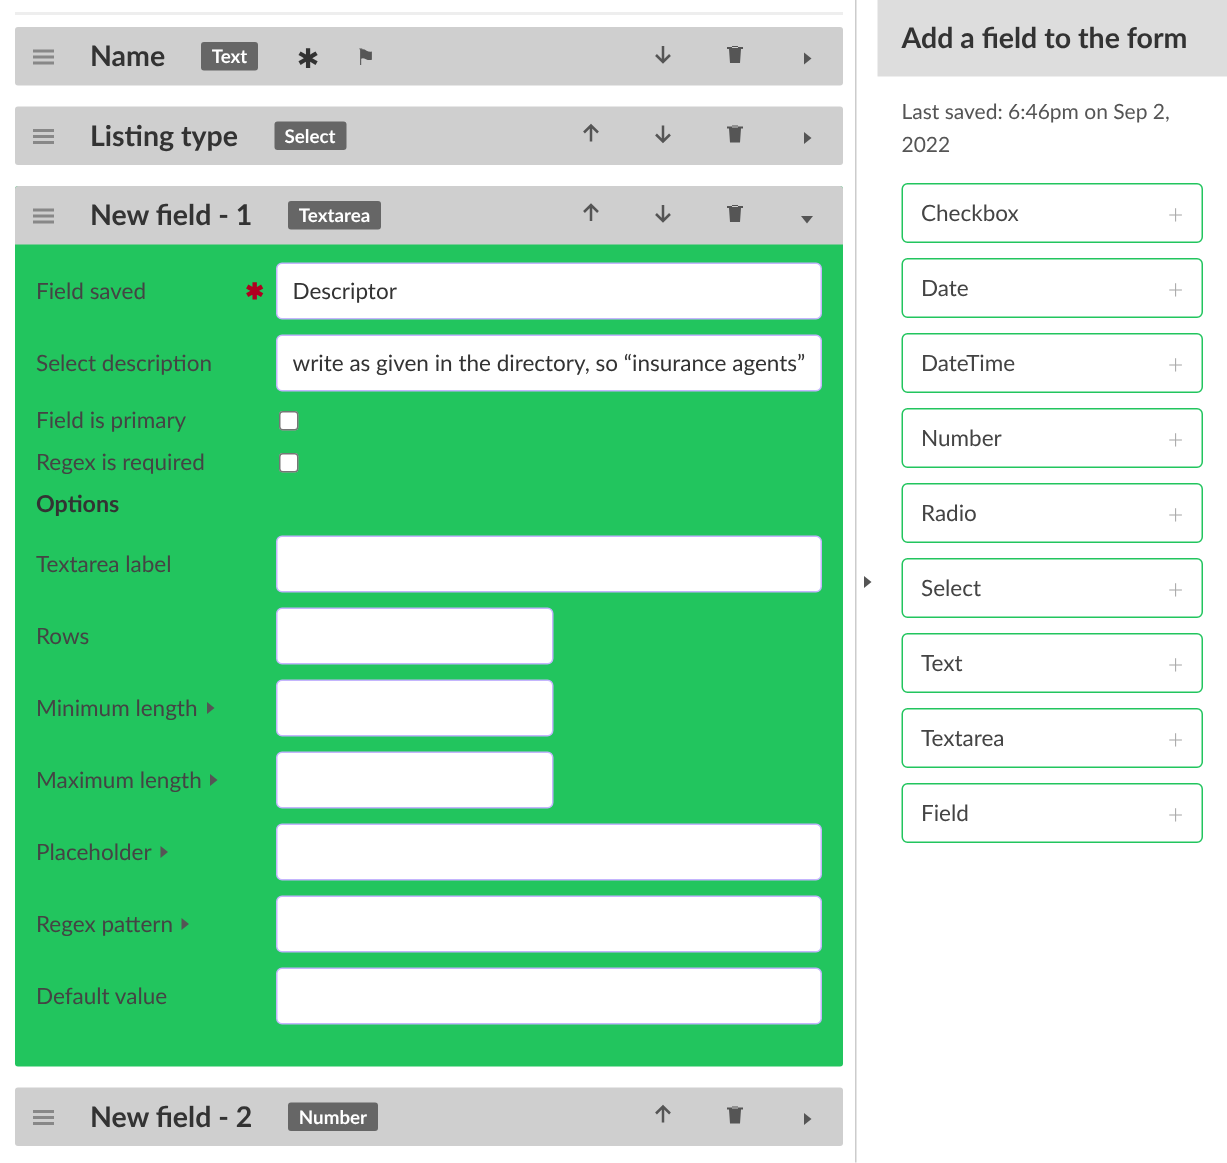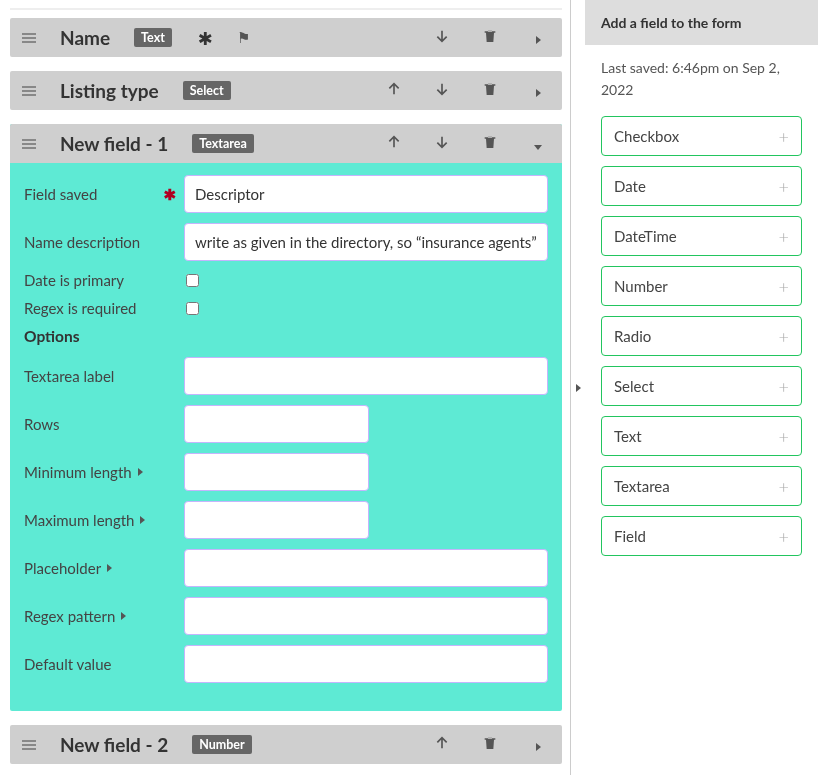--- a/index.html
+++ b/index.html
@@ -30,21 +30,21 @@
   .sidebar {
     width: 233px;
     background: #fff;
     display: flex;
     flex-direction: column;
   }
   .sidebar-header {
     background: #ddd;
     padding: 14px 16px;
     font-weight: 700;
-    font-size: 14px;
+    font-size: 19px;
     color: #333;
   }
   .sidebar-body { padding: 12px 16px; }
   .last-saved { color: #555; font-size: 14px; line-height: 1.6; margin-bottom: 14px; }
   .field-type {
     border: 1px solid #22c55e;
     border-radius: 4px;
     padding: 10px 12px;
     margin-bottom: 10px;
     display: flex;
@@ -54,21 +54,21 @@
     color: #444;
     font-size: 15px;
   }
   .field-type .plus { color: #aaa; font-size: 18px; font-weight: 300; line-height: 1; }
 
   .card {
     background: #cfcfcf;
     border-radius: 2px;
     margin-bottom: 14px;
   }
-  .card.expanded { background: #5eead4; }
+  .card.expanded { background: #22c55e; }
   .card-head {
     display: flex;
     align-items: center;
     padding: 8px 12px;
     gap: 24px;
     justify-content: space-between;
   }
   .card.expanded .card-head { background: #cfcfcf; border-radius: 2px 2px 0 0; }
   .drag { color: #888; display: flex; flex-direction: column; gap: 2px; }
   .drag span { width: 14px; height: 2px; background: #888; display: block; }
@@ -232,25 +232,25 @@
 
     <div class="card-body">
       <div class="row">
         <label>
           <span>Field saved</span>
           <span class="req-star">✱</span>
         </label>
         <input type="text" value="Descriptor" style="">
       </div>
       <div class="row">
-        <label>Name description</label>
+        <label>Select description</label>
         <input type="text" value="write as given in the directory, so “insurance agents”" style="">
       </div>
       <div class="row">
-        <label>Date is primary</label>
+        <label>Field is primary</label>
         <input type="checkbox" style="">
       </div>
       <div class="row">
         <label>Regex is required</label>
         <input type="checkbox" style="">
       </div>
 
       <div class="section-title">Options</div>
 
       <div class="row">

